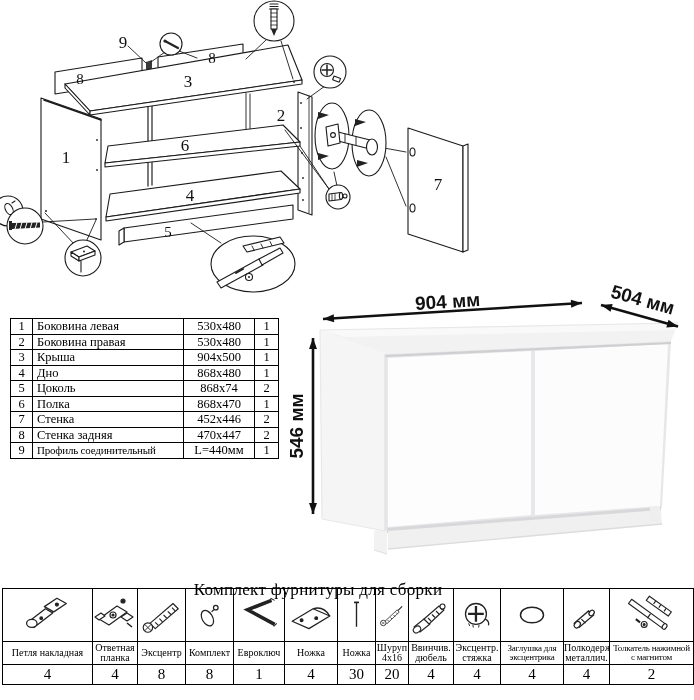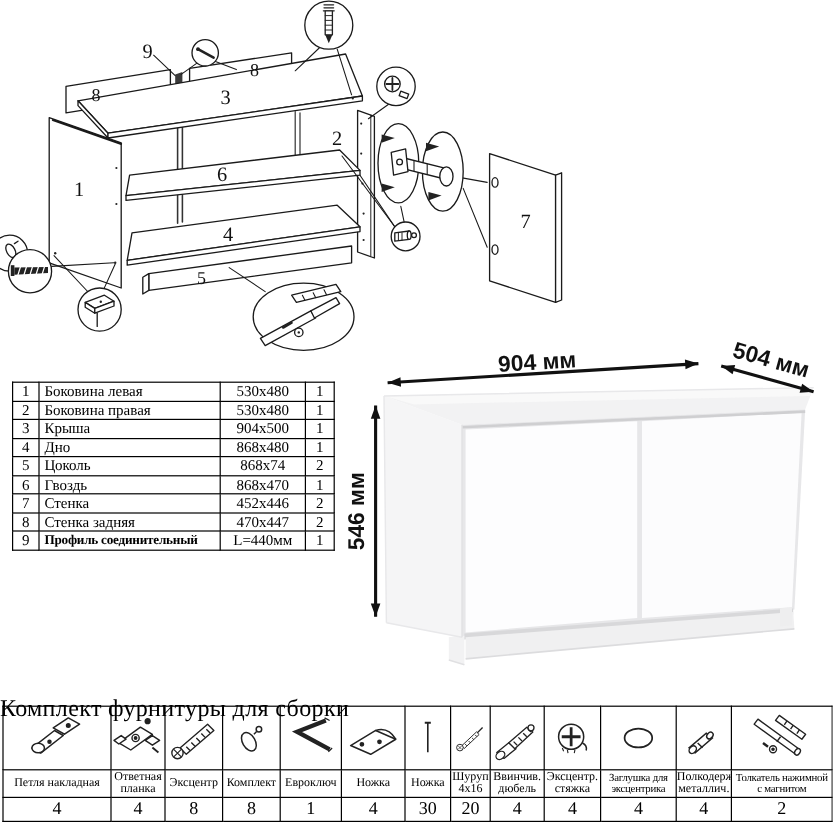--- a/index.html
+++ b/index.html
@@ -7,25 +7,25 @@
         font-family:"Liberation Serif", serif;color:#000;}
   svg text{font-family:"Liberation Serif", serif;fill:#111;}
   .dimtext{font-family:"Liberation Sans", sans-serif;font-weight:bold;fill:#111;}
 
   
   #parts-table{position:absolute;left:10px;top:318px;width:268px;border-collapse:collapse;table-layout:fixed;}
   #parts-table td{border:1.5px solid #000;height:14.5px;font-size:12.5px;line-height:1;
                   padding:0 2px;overflow:hidden;white-space:nowrap;}
   #parts-table td.c{text-align:center;padding:0;}
   #parts-table td.nm{padding-left:4px;}
-  #parts-table tr.sq td.nm{font-size:11px;letter-spacing:-0.2px;font-weight:bold;}
+  #parts-table tr.sq td.nm{font-size:11px;letter-spacing:-0.2px;}
 
   
-  #hw-title{position:absolute;left:0;top:580px;width:636px;text-align:left;
-            font-size:20px;letter-spacing:0.3px;}
+  #hw-title{position:absolute;left:0;top:580px;width:636px;text-align:center;
+            font-size:17px;letter-spacing:0.3px;}
   #hw-table{position:absolute;left:2px;top:588px;width:691px;border-collapse:collapse;table-layout:fixed;}
   #hw-table td{border:1.5px solid #000;padding:0;overflow:hidden;}
   #hw-table tr.icons td{height:52px;text-align:center;vertical-align:middle;}
   #hw-table tr.names td{height:22px;font-size:10px;line-height:1.03;text-align:center;
                         vertical-align:middle;white-space:pre-line;}
   #hw-table tr.names td.tight{font-size:9px;letter-spacing:-0.2px;margin-top:17px;}
   #hw-table tr.qty td{height:19px;font-size:15px;text-align:center;vertical-align:middle;}
   .hwicon{display:block;margin:0 auto;}
 </style>
 </head>
@@ -272,21 +272,21 @@
         <td class="c">1</td>
       </tr>
       <tr>
         <td class="c">5</td>
         <td class="nm">Цоколь</td>
         <td class="c">868x74</td>
         <td class="c">2</td>
       </tr>
       <tr>
         <td class="c">6</td>
-        <td class="nm">Гвоздь</td>
+        <td class="nm">Полка</td>
         <td class="c">868x470</td>
         <td class="c">1</td>
       </tr>
       <tr>
         <td class="c">7</td>
         <td class="nm">Стенка</td>
         <td class="c">452x446</td>
         <td class="c">2</td>
       </tr>
       <tr>

